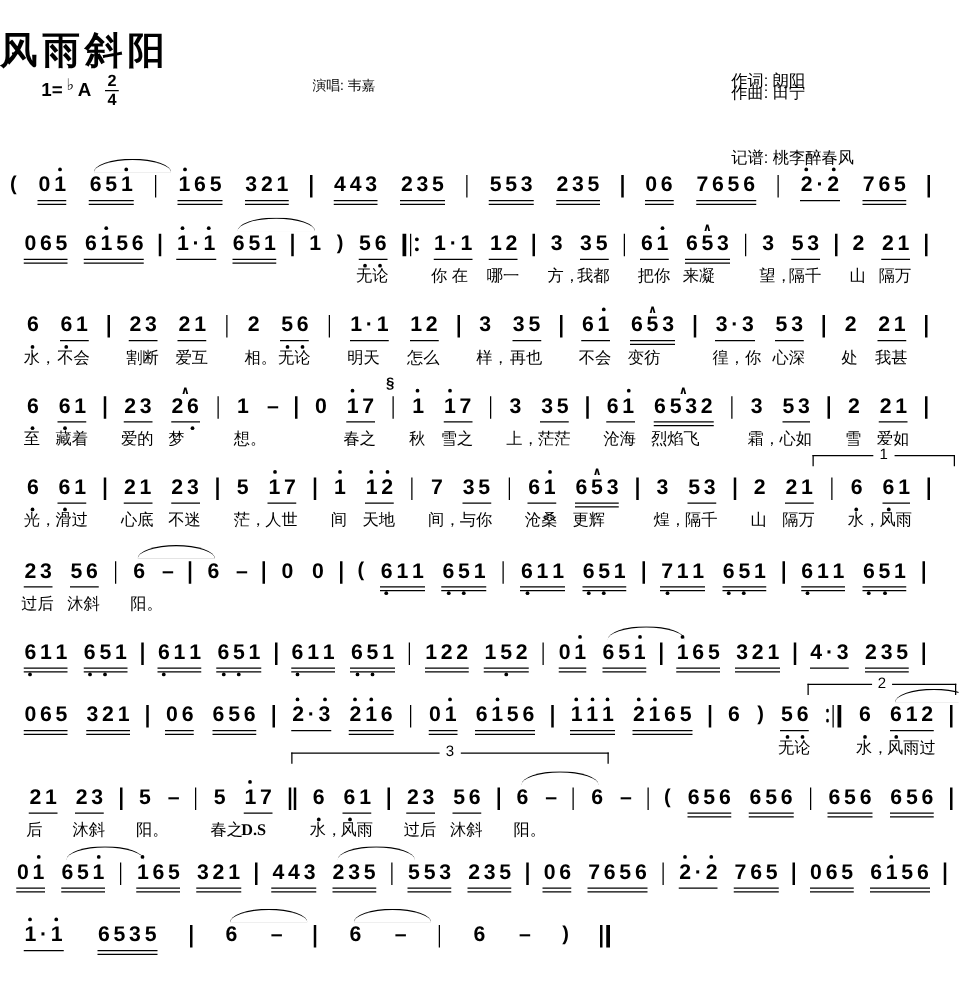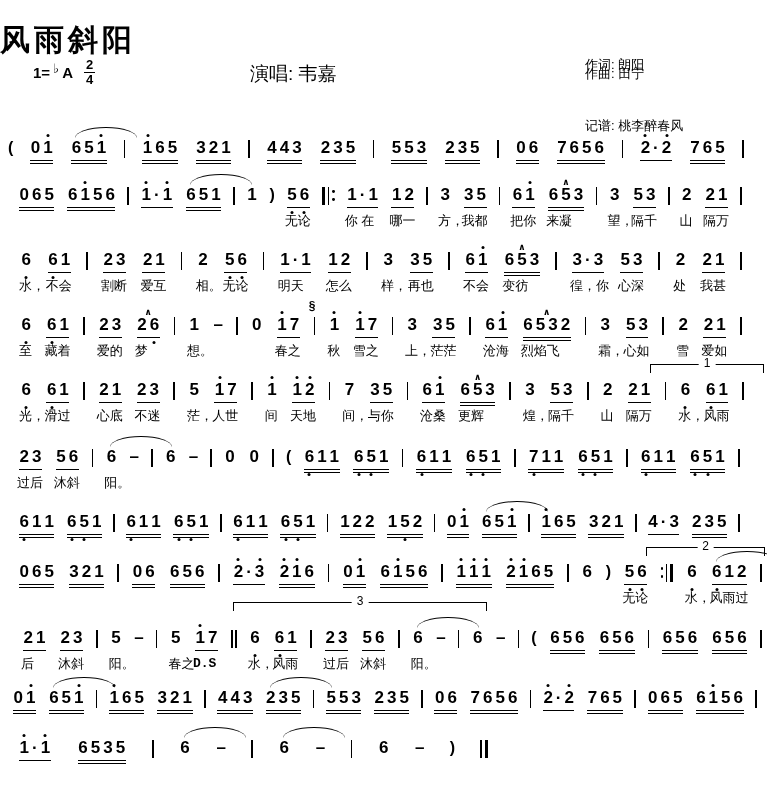--- a/index.html
+++ b/index.html
@@ -6,37 +6,37 @@
   #sheet{position:relative;width:767px;height:790px;background:#ffffff;color:#000;
          font-family:"Liberation Sans","DejaVu Sans",sans-serif;overflow:hidden;}
   
   .title{position:absolute;top:20px;left:0;width:100%;text-align:left;
          font-size:30px;font-weight:bold;letter-spacing:4px;}
   .keyrow{position:absolute;top:58px;left:33px;font-size:15px;font-weight:bold;display:flex;align-items:center;gap:3px;}
   .flat{font-size:13px;vertical-align:super;position:relative;top:-4px;}
   .ts{display:inline-block;text-align:center;font-size:13px;font-weight:bold;line-height:1.05;margin-left:8px;}
   .ts .tn{border-bottom:1.6px solid #000;padding:0 2px;display:block;}
   .ts .td{display:block;}
-  .singer{position:absolute;top:61px;left:250px;font-size:19px;}
+  .singer{position:absolute;top:61px;left:250px;font-size:11px;}
   .credit{position:absolute;left:585px;font-size:13px;}
   .corner-dash{position:absolute;top:33px;left:9px;font-size:14px;font-weight:bold;}
   
   .line{position:absolute;display:flex;justify-content:space-between;align-items:flex-start;height:48px;}
   .tok{position:relative;flex:0 0 auto;}
   .grp{font-size:17px;font-weight:bold;line-height:20px;padding-bottom:1px;white-space:nowrap;}
   .dg{position:relative;display:inline-block;padding:0 1.5px;}
   .da{position:absolute;top:-4px;left:50%;transform:translateX(-50%);width:3px;height:3px;background:#000;border-radius:50%;}
   .db{position:absolute;bottom:-9px;left:50%;transform:translateX(-50%);width:3px;height:3px;background:#000;border-radius:50%;}
   .u1::after,.u2::after{content:"";position:absolute;left:1px;right:1px;bottom:-2px;border-top:1.6px solid #000;}
   .u2::before{content:"";position:absolute;left:1px;right:1px;bottom:-5px;border-top:1.6px solid #000;}
   .arc{position:absolute;top:-11px;left:5px;width:62px;height:10px;
        border-top:1.6px solid #000;border-radius:50% 50% 0 0/100% 100% 0 0;}
   .caret{position:absolute;top:-13px;left:50%;transform:translateX(-50%);font-size:9px;font-style:normal;font-weight:bold;}
   .lyr{position:absolute;top:26px;left:-1px;font-size:13px;font-weight:normal;white-space:nowrap;letter-spacing:0;}
-  .lyr.bold{font-weight:bold;font-family:Liberation Mono, monospace;}
+  .lyr.bold{font-weight:bold;font-family:Liberation Serif, serif;}
   .bar{display:flex;align-items:center;gap:2.5px;margin-top:1px;height:19px;}
   .bl{display:inline-block;width:1.6px;height:18px;background:#000;}
   .bl.thick{width:3.5px;}
   .rdots{display:flex;flex-direction:column;justify-content:center;gap:5px;height:18px;}
   .rdots i{width:2.8px;height:2.8px;background:#000;border-radius:50%;}
   .paren{font-size:16px;font-weight:bold;line-height:20px;}
   .dash{font-size:17px;font-weight:bold;line-height:20px;}
   .segno{position:absolute;top:-17px;left:-5px;font-size:12px;font-weight:bold;font-style:normal;}
   
   .volta{position:absolute;border-top:1.6px solid #000;border-left:1.6px solid #000;border-right:1.6px solid #000;height:8px;}

